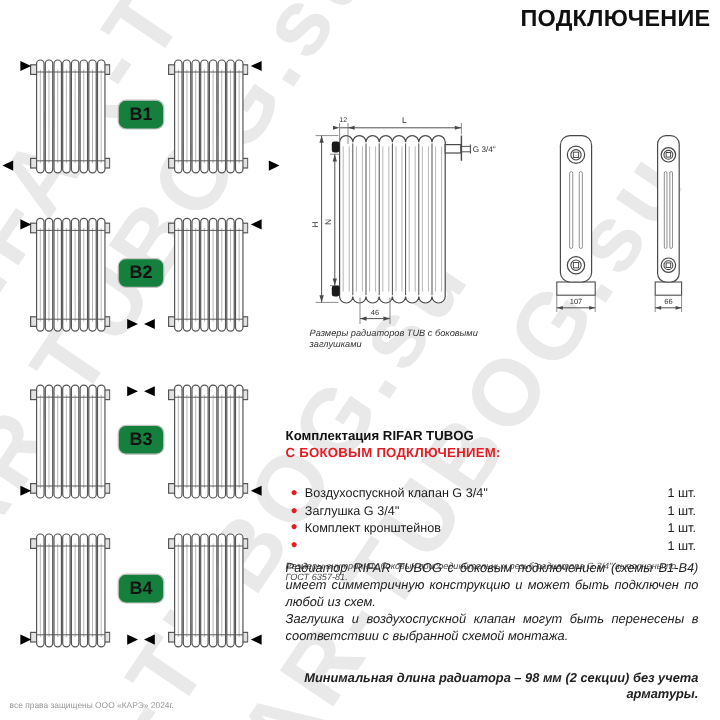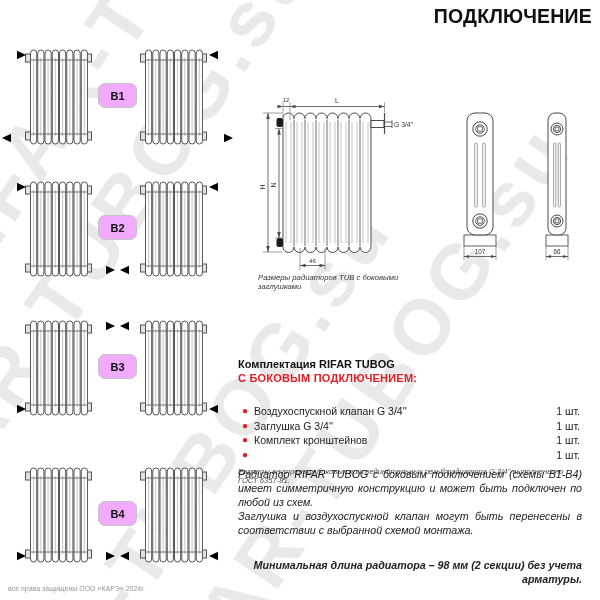--- a/index.html
+++ b/index.html
@@ -16,22 +16,22 @@
 
   
   .title{position:absolute;top:6px;right:8px;text-align:right;font-weight:bold;
          font-size:19.5px;line-height:21px;color:#101010;letter-spacing:.2px;}
 
   
   .scheme{position:absolute;left:0;width:235px;height:115px;}
   .rad{position:absolute;top:3px;}
   .rad.l{left:25px;} .rad.r{left:140px;}
   .lbl{position:absolute;left:98px;top:38px;width:39px;height:25px;border:1.5px solid #c4c4c4;
-       border-radius:7px;background:#f0abfc;display:flex;align-items:center;justify-content:center;
-       font-weight:bold;font-size:11px;color:#111;box-sizing:border-box;}
+       border-radius:7px;background:#15803d;display:flex;align-items:center;justify-content:center;
+       font-weight:bold;font-size:15px;color:#111;box-sizing:border-box;}
   .arr{position:absolute;width:24px;height:10px;}
   .arr.flip{transform:scaleX(-1);}
 
   
   .draw{position:absolute;left:253px;top:95px;}
   .sideviews{position:absolute;left:455px;top:105px;}
   .caption{position:absolute;left:258px;top:273px;width:175px;font-size:7.7px;font-style:italic;
            color:#333;text-align:left;line-height:9px;}
 
   
@@ -168,21 +168,21 @@
           <use href="#arrowR"></use>
         </svg>
       <svg class="arr red" style="left:2px;top:88px;" viewBox="0 0 24 10">
           <use href="#arrowR"></use>
         </svg>
       <svg class="arr red flip" style="left:209px;top:88px;" viewBox="0 0 24 10">
           <use href="#arrowR"></use>
         </svg>
     </div>
 
-    <div class="scheme" style="top:463px;padding-left:34px;">
+    <div class="scheme" style="top:440px;padding-left:34px;">
       <svg class="rad l" width="67" height="98" viewBox="0 0 67 98">
           <use href="#radF"></use>
         </svg>
       <svg class="rad r" width="67" height="98" viewBox="0 0 67 98">
           <use href="#radF"></use>
         </svg>
       <div class="lbl">B4</div>
       <svg class="arr red" style="left:2px;top:88px;" viewBox="0 0 24 10">
           <use href="#arrowR"></use>
         </svg>

